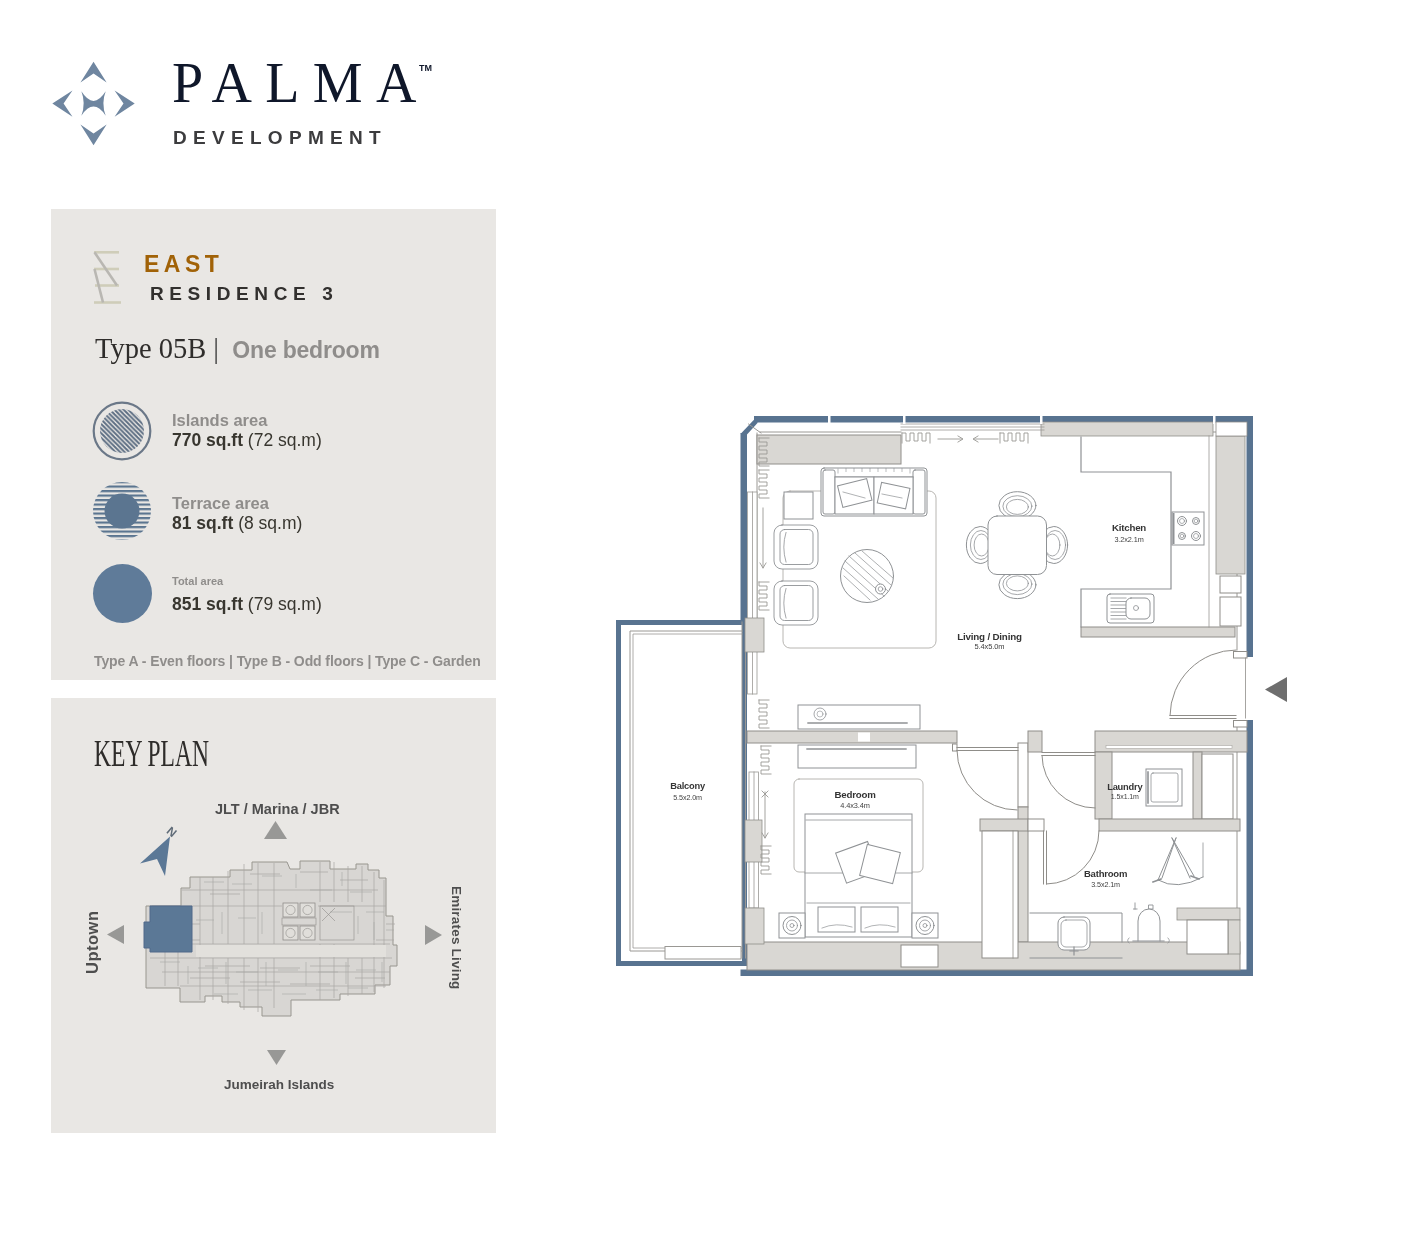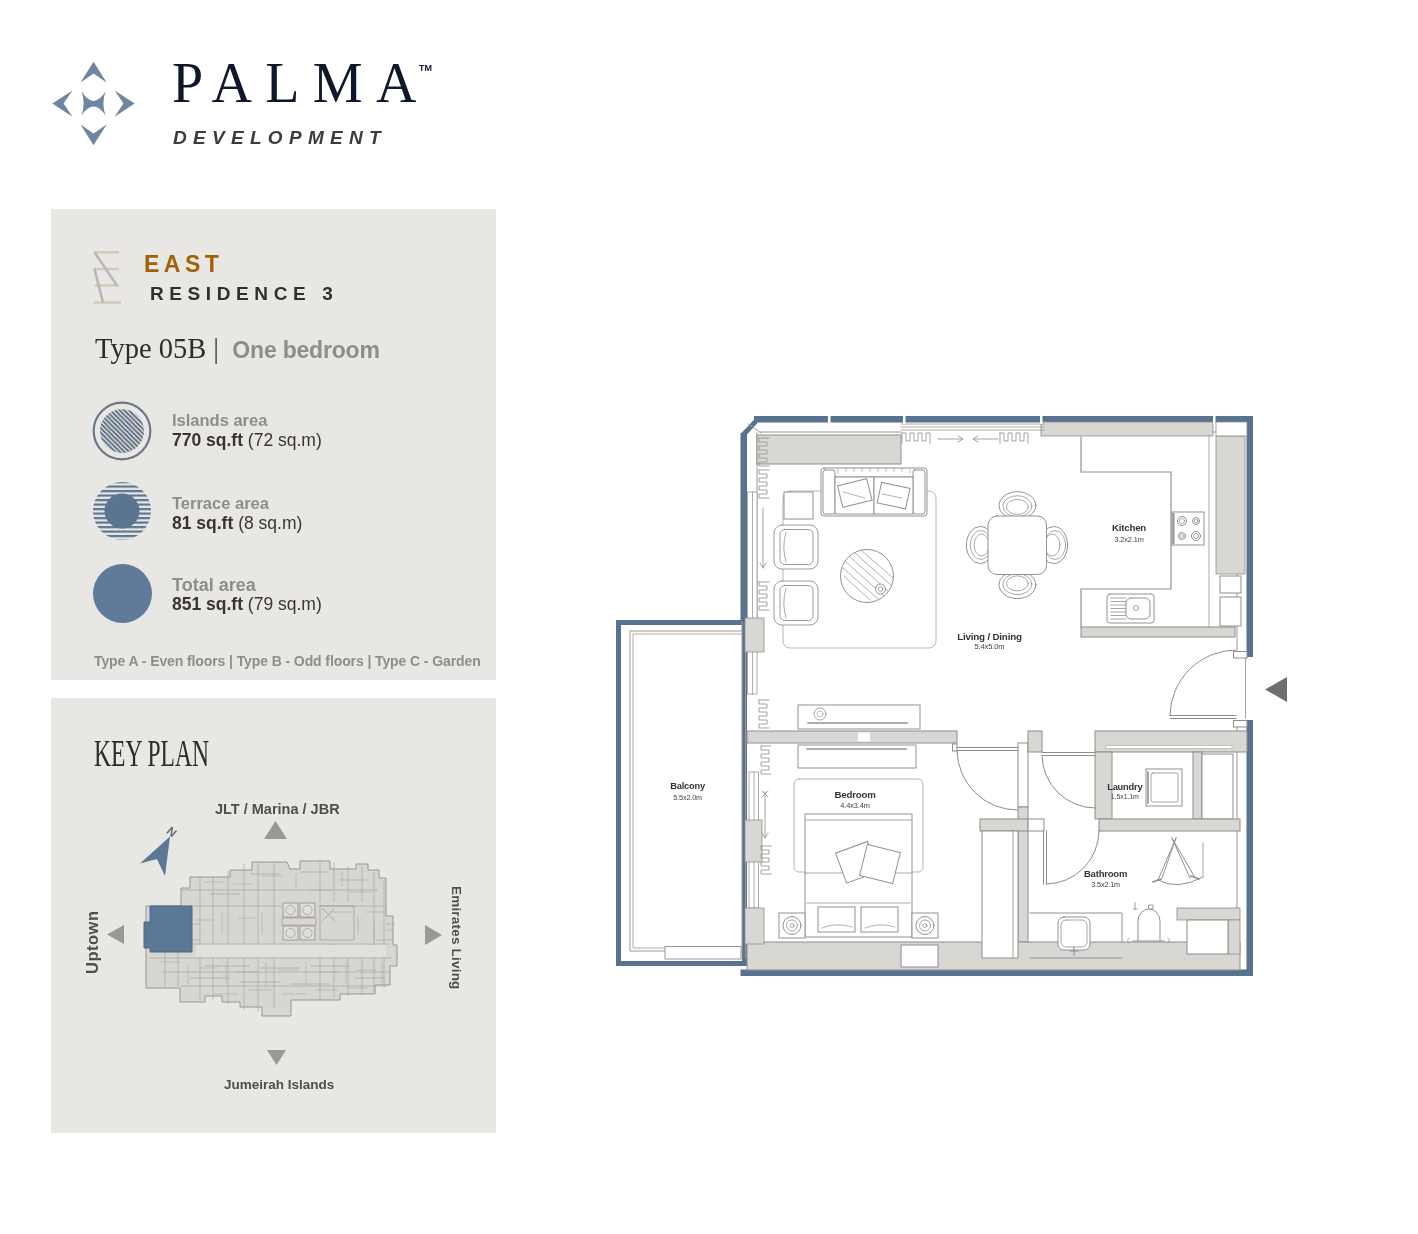--- a/index.html
+++ b/index.html
@@ -16,21 +16,21 @@
     <polygon points="46.5,2 60.5,24 46.5,14.5 32.5,24"></polygon>
     <polygon points="2.5,46.5 24,32.5 14.5,46.5 24,60.5"></polygon>
     <polygon points="90.5,46.5 69,32.5 78.5,46.5 69,60.5"></polygon>
     <polygon points="46.5,91 32.5,69 46.5,78.5 60.5,69"></polygon>
     <path d="M 33.5,33.5 Q 46.5,54 59.5,33.5 Q 54.5,46.5 59.5,59.5 Q 46.5,40 33.5,59.5 Q 38.5,46.5 33.5,33.5 Z"></path>
   </g>
 </svg>
 
 <div class="abs" style="left:172px;top:54.5px;font-family:'Liberation Serif',serif;font-size:56px;line-height:1;color:#0f172a;letter-spacing:13.4px;">PALMA<span style="font-family:'Liberation Sans',sans-serif;font-size:9px;font-weight:bold;letter-spacing:0;vertical-align:31px;margin-left:-11px;">TM</span></div>
 
-<div class="abs" style="left:173px;top:127.5px;font-size:19px;line-height:1;font-weight:bold;color:#3c3c3e;letter-spacing:6.3px;font-style:italic;">DEVELOPMENT</div>
+<div class="abs" style="left:173px;top:127.5px;font-size:19px;line-height:1;font-weight:bold;color:#3c3c3e;letter-spacing:6.3px;">DEVELOPMENT</div>
 
 <div class="panel" style="top:209px;height:471px;"></div>
 
 <svg class="abs" style="left:92px;top:249px" width="32" height="58" viewBox="0 0 32 58">
   <g stroke="#cfcdb9" stroke-width="2.6" fill="none">
     <path d="M 2,3.3 H 27"></path>
     <path d="M 2,20 H 27"></path>
     <path d="M 3,36.5 H 27"></path>
     <path d="M 2,53.5 H 29"></path>
   </g>
@@ -71,21 +71,21 @@
   <circle cx="30" cy="30" r="17.5" fill="#5b7590"></circle>
 </svg>
 
 <div class="abs" style="left:172px;top:494px;font-size:16.5px;font-weight:bold;color:#8f8d8b;">Terrace area</div>
 <div class="abs" style="left:172px;top:513px;font-size:17.5px;color:#38362f;"><b>81 sq.ft</b> (8 sq.m)</div>
 
 <svg class="abs" style="left:92px;top:563px" width="61" height="61" viewBox="0 0 61 61">
   <circle cx="30.5" cy="30.5" r="29.5" fill="#5f7b99"></circle>
 </svg>
 
-<div class="abs" style="left:172px;top:575px;font-size:18px;font-weight:bold;color:#8f8d8b;">Total area</div>
+<div class="abs" style="left:172px;top:575px;font-size:11px;font-weight:bold;color:#8f8d8b;">Total area</div>
 <div class="abs" style="left:172px;top:594px;font-size:17.5px;color:#38362f;"><b>851 sq.ft</b> (79 sq.m)</div>
 
 <div class="abs" style="left:94px;top:653px;font-size:14px;font-weight:bold;color:#8f8d8b;letter-spacing:-0.1px;">Type A - Even floors | Type B - Odd floors | Type C - Garden</div>
 
 <div class="panel" style="top:698px;height:435px;"></div>
 
 <div class="abs" style="left:94px;top:734px;font-family:'Liberation Serif',serif;font-size:38px;line-height:1;color:#2e2c2a;letter-spacing:0px;transform:scaleX(0.62);transform-origin:0 0;white-space:nowrap;">KEY PLAN</div>
 
 <div class="abs" style="left:215px;top:801px;font-size:14.5px;font-weight:bold;color:#4e4e4e;">JLT / Marina / JBR</div>
 

